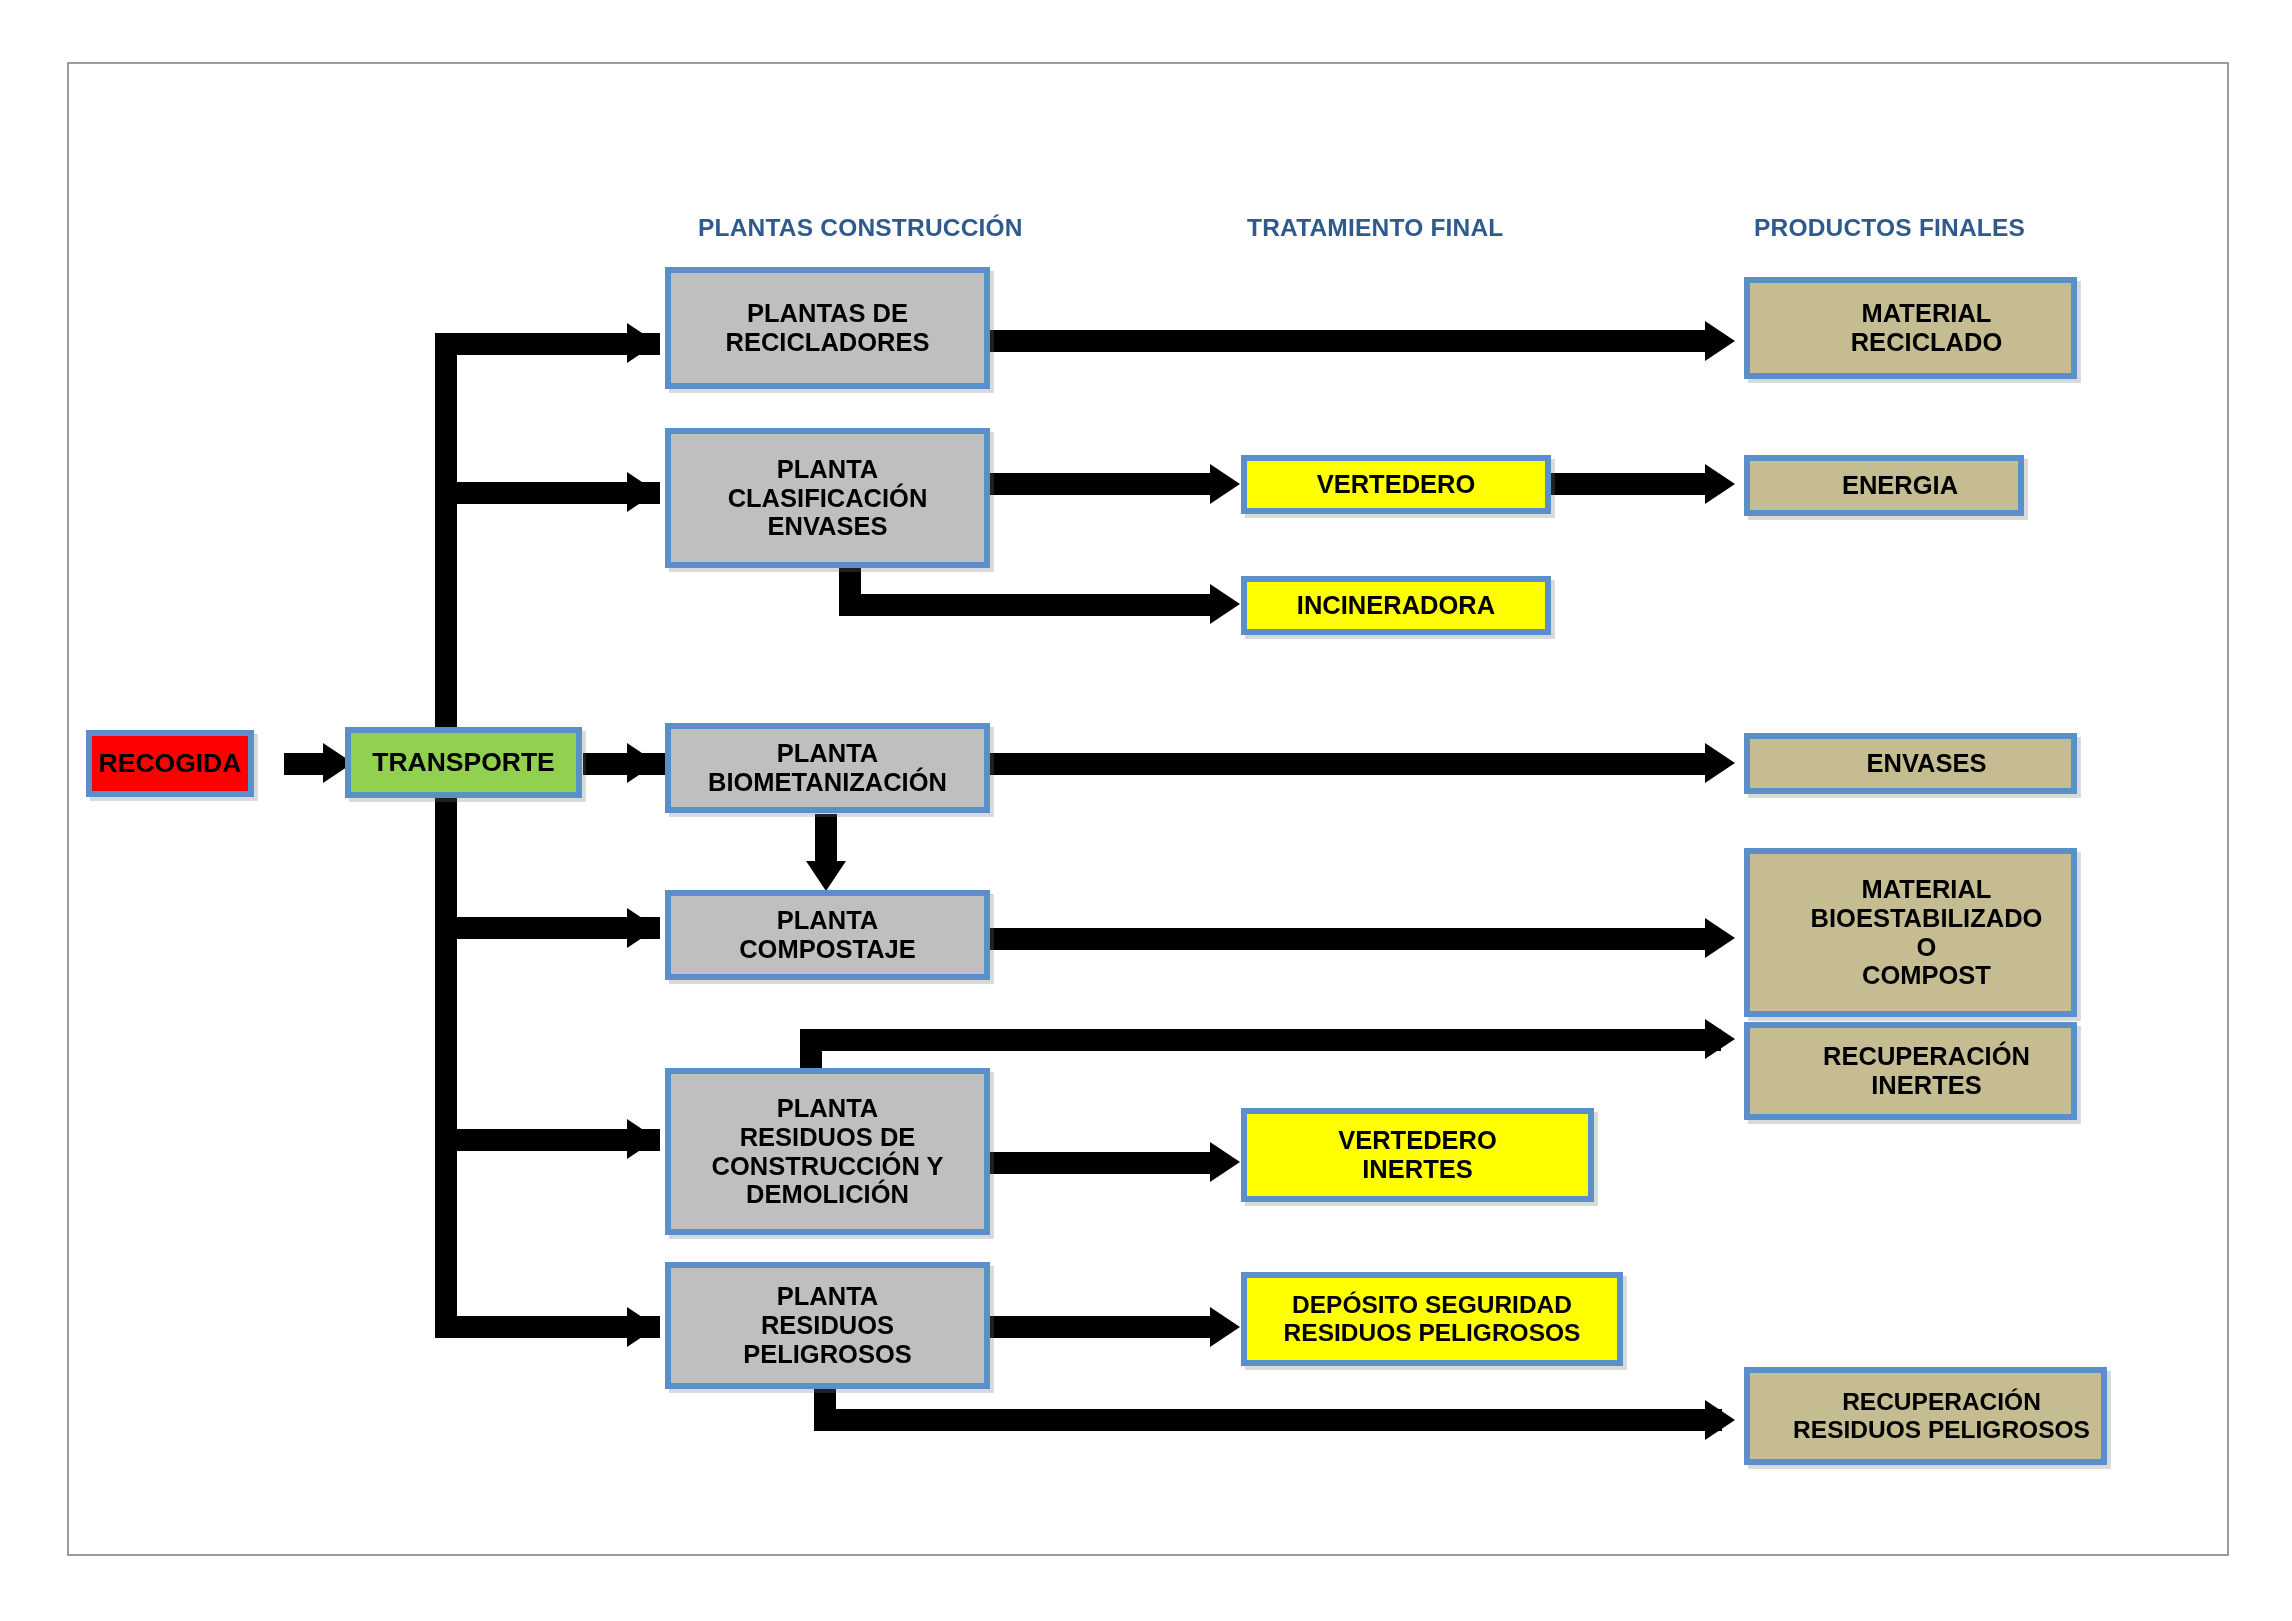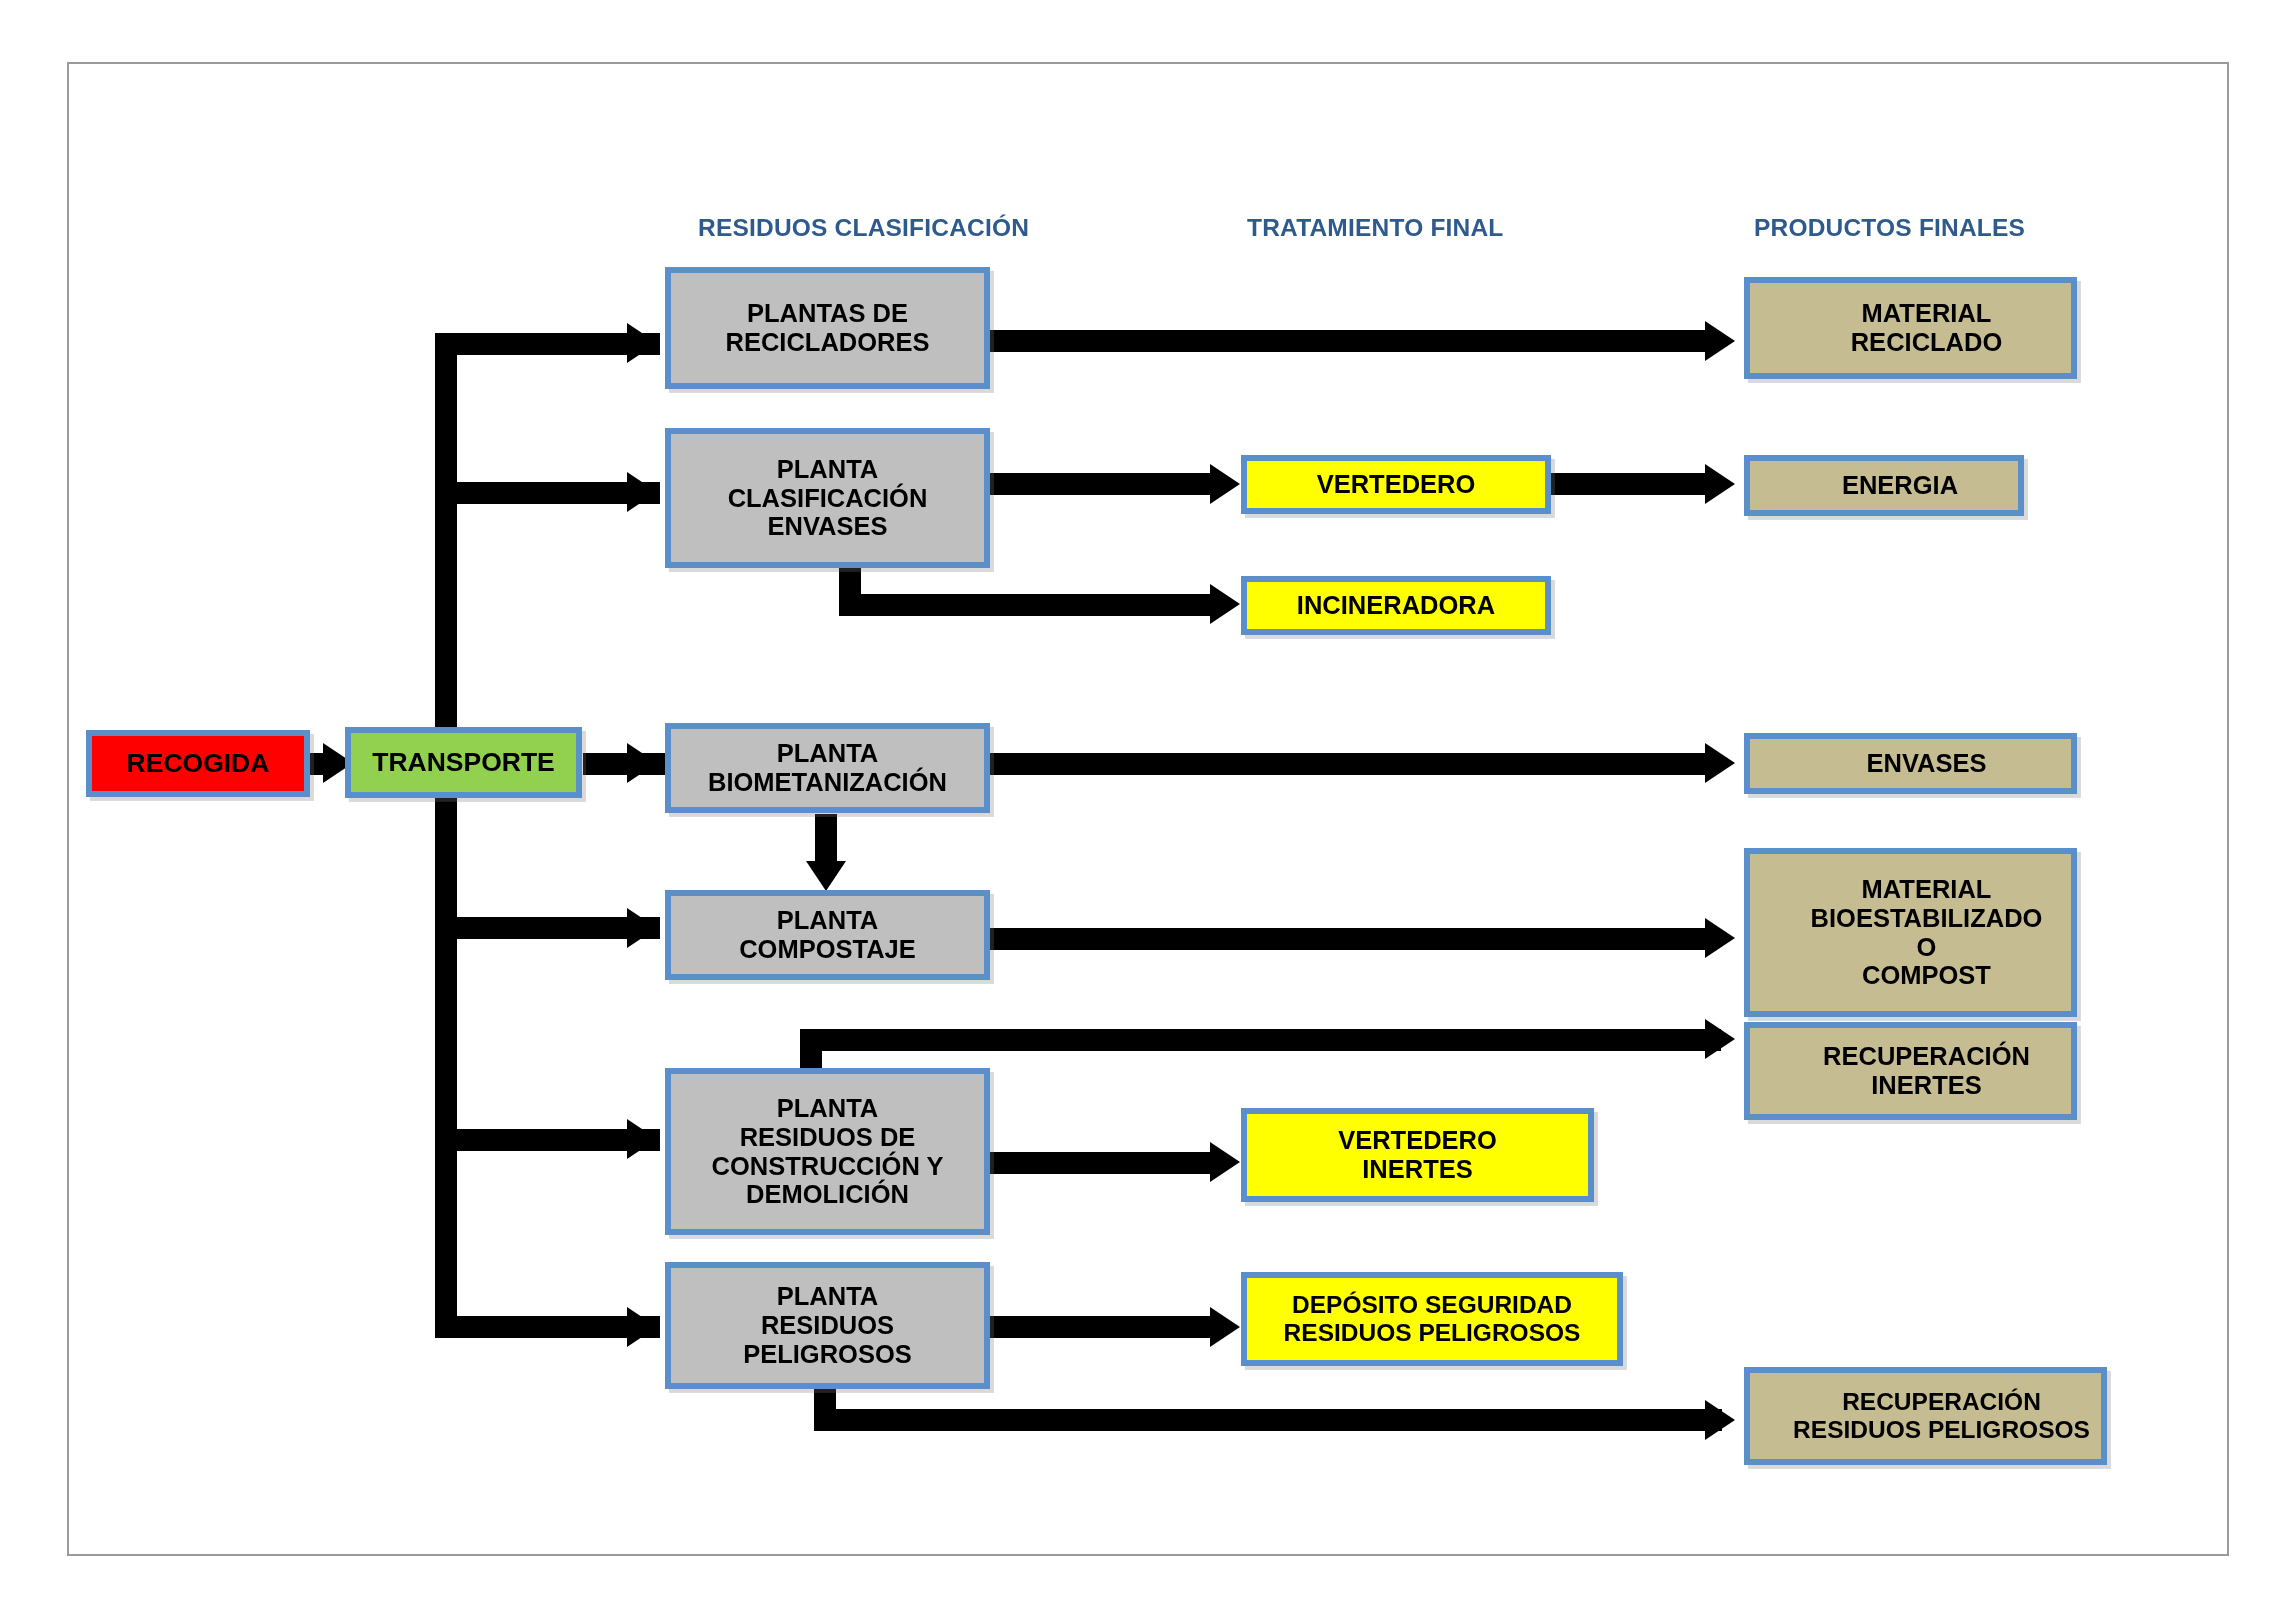--- a/index.html
+++ b/index.html
@@ -28,21 +28,21 @@
   .arrow{position:absolute;width:0;height:0;}
   .arrow.right{border-top:20.6px solid transparent;border-bottom:20.6px solid transparent;border-left:30px solid #000;}
   .arrow.down{border-left:20.6px solid transparent;border-right:20.6px solid transparent;border-top:30px solid #000;}
 </style>
 </head>
 <body>
 
 <div id="page">
   <div id="frame"></div>
 
-  <div class="col-head" style="left:698px;top:214px;">RESIDUOS CLASIFICACIÓN</div>
+  <div class="col-head" style="left:698px;top:214px;">PLANTAS CONSTRUCCIÓN</div>
   <div class="col-head" style="left:1247px;top:214px;">TRATAMIENTO FINAL</div>
   <div class="col-head" style="left:1754px;top:214px;">PRODUCTOS FINALES</div>
 
   <div class="seg" style="left:284px;top:753px;width:39px;height:21.6px;"></div>
   <div class="arrow right" style="left:323px;top:743px;"></div>
 
   <div class="seg" style="left:435px;top:333px;width:21.6px;height:1005px;"></div>
 
   <div class="seg" style="left:435px;top:333px;width:225px;height:21.6px;"></div>
   <div class="arrow right" style="left:627px;top:323px;"></div>
@@ -91,21 +91,21 @@
   <div class="seg" style="left:990px;top:1152px;width:230px;height:21.6px;"></div>
   <div class="arrow right" style="left:1210px;top:1142px;"></div>
 
   <div class="seg" style="left:990px;top:1316px;width:230px;height:21.6px;"></div>
   <div class="arrow right" style="left:1210px;top:1307px;"></div>
 
   <div class="seg" style="left:814px;top:1382px;width:21.6px;height:49px;"></div>
   <div class="seg" style="left:814px;top:1409px;width:908px;height:21.6px;"></div>
   <div class="arrow right" style="left:1705px;top:1400px;"></div>
 
-  <div class="node fill-red" style="left:86px;top:730px;width:224px;height:67px;">
+  <div class="node fill-red" style="left:86px;top:730px;width:168px;height:67px;">
     <div class="inner" style="font-size:26.5px;">RECOGIDA</div>
   </div>
 
   <div class="node fill-green" style="left:345px;top:727px;width:237px;height:71px;">
     <div class="inner" style="font-size:26.5px;">TRANSPORTE</div>
   </div>
 
   <div class="node fill-gray" style="left:665px;top:267px;width:325px;height:122px;">
     <div class="inner" style="font-size:25.5px;white-space:pre-line;">PLANTAS DE
 RECICLADORES</div>

